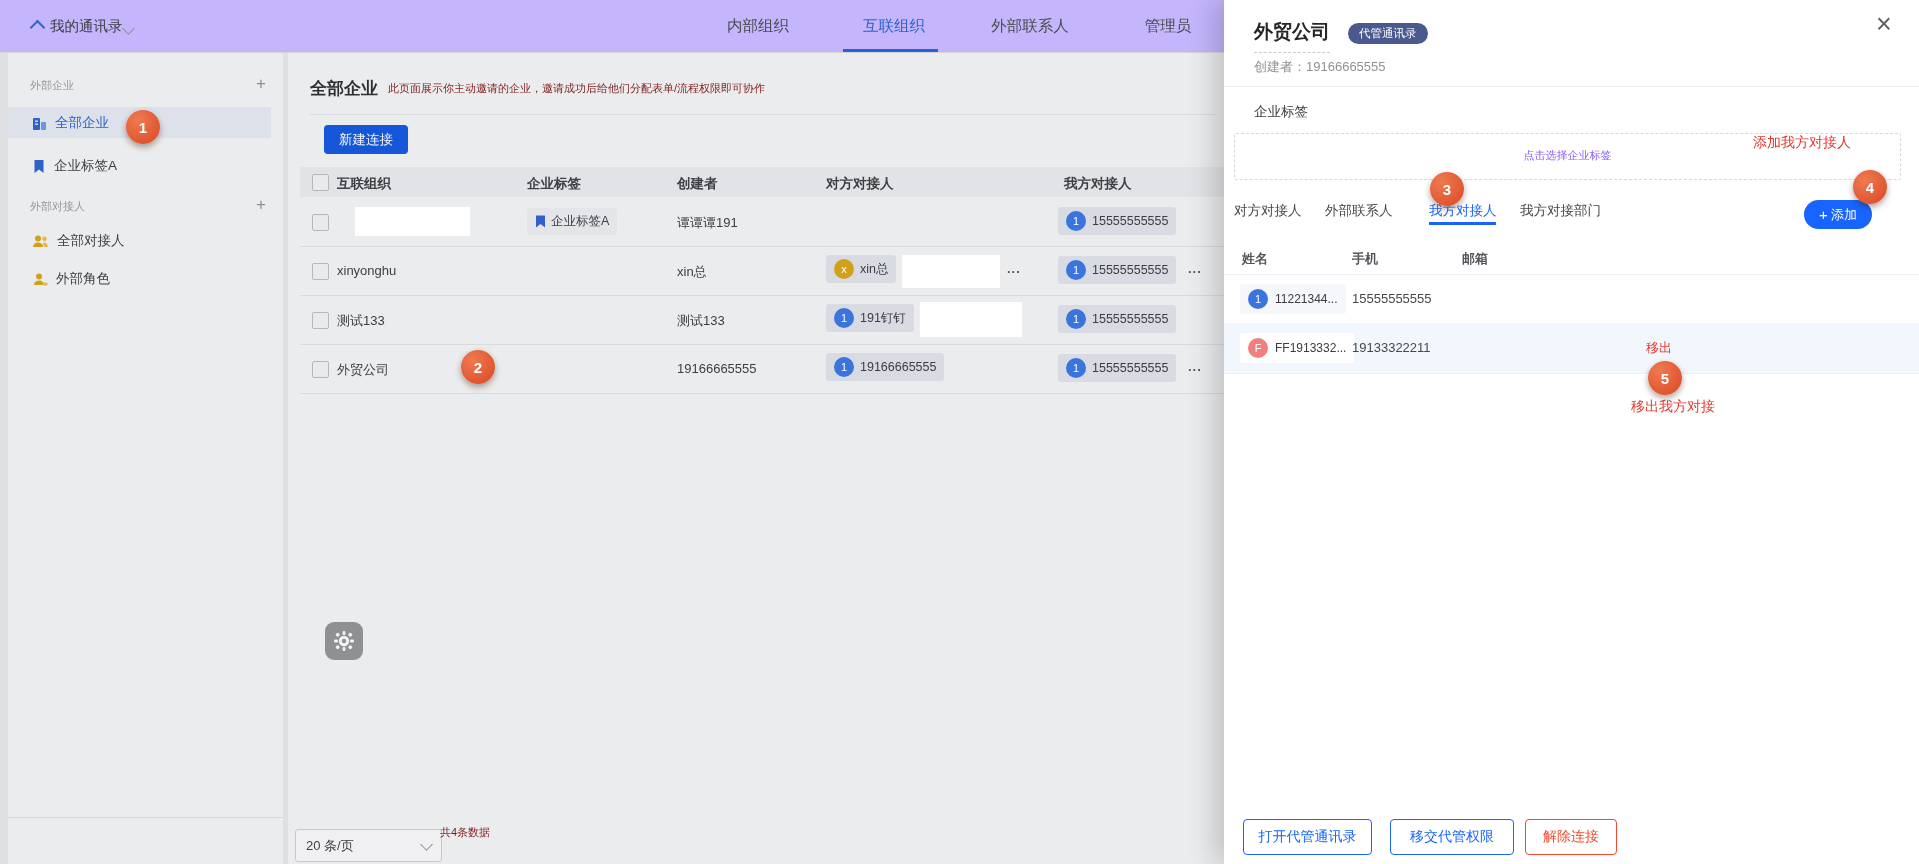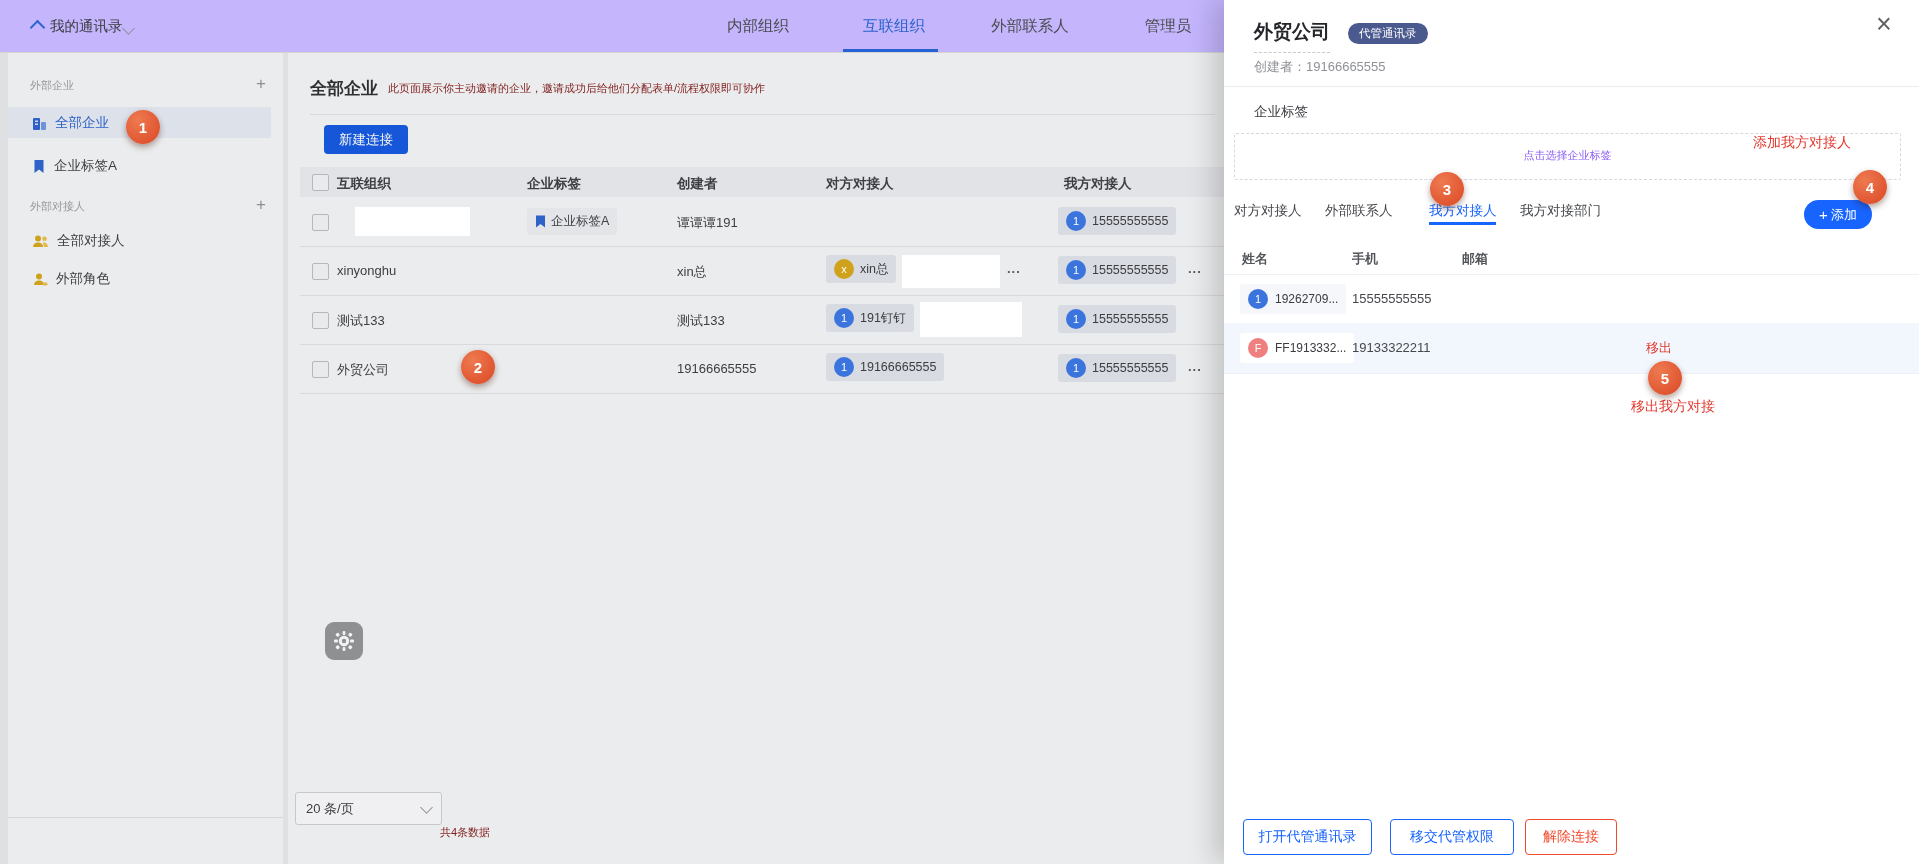--- a/index.html
+++ b/index.html
@@ -244,21 +244,21 @@
           <rect x="17" y="9.6" width="4" height="2.8" rx="1"></rect>
           <rect x="3" y="3" width="3.4" height="3.4" rx="1" transform="rotate(45 4.7 4.7)"></rect>
           <rect x="15.6" y="3" width="3.4" height="3.4" rx="1" transform="rotate(45 17.3 4.7)"></rect>
           <rect x="3" y="15.6" width="3.4" height="3.4" rx="1" transform="rotate(45 4.7 17.3)"></rect>
           <rect x="15.6" y="15.6" width="3.4" height="3.4" rx="1" transform="rotate(45 17.3 17.3)"></rect>
         </g>
         <circle cx="11" cy="11" r="2.2" fill="#8f9092"></circle>
       </svg>
   </div>
 
-  <div class="abs select" style="left:295px;top:792px;width:125px;height:31px;">
+  <div class="abs select" style="left:295px;top:829px;width:125px;height:31px;">
     <span>20 条/页</span>
     <span class="chev chev-down" style="margin-top:-3px;"></span>
   </div>
   <div class="abs sub" style="left:440px;top:825px;">共4条数据</div>
 
   <div class="abs drawer">
     <div class="abs d-title" style="left:30px;top:19px;border-bottom:1px dashed #c9cacd;padding-bottom:7px;">外贸公司</div>
     <div class="abs d-badge" style="left:124px;top:23px;">代管通讯录</div>
     <div class="abs d-close" style="left:652px;top:13px;">×</div>
     <div class="abs d-sub" style="left:30px;top:58px;">创建者：19166665555</div>
@@ -281,21 +281,21 @@
     </div>
 
     <div class="abs d-th" style="left:18px;top:250px;">姓名</div>
     <div class="abs d-th" style="left:128px;top:250px;">手机</div>
     <div class="abs d-th" style="left:238px;top:250px;">邮箱</div>
     <div class="abs" style="left:0px;top:274px;width:695px;height:1px;background:#eef0f3;"></div>
 
     <div class="abs" style="left:0px;top:275px;width:695px;height:48px;background:#ffffff;">
       <div class="abs d-chip" style="left:16px;top:9px;background:#f5f7fa;">
         <span class="av av-blue">1</span>
-        <span>19262709...</span>
+        <span>11221344...</span>
       </div>
       <div class="abs d-cell" style="left:128px;top:16px;">15555555555</div>
     </div>
 
     <div class="abs" style="left:0px;top:323px;width:695px;height:50px;background:#f1f7fd;border-bottom:1px solid #eef0f3;">
       <div class="abs d-chip" style="left:16px;top:10px;background:#ffffff;">
         <span class="av av-pink">F</span>
         <span>FF1913332...</span>
       </div>
       <div class="abs d-cell" style="left:128px;top:17px;">19133322211</div>

